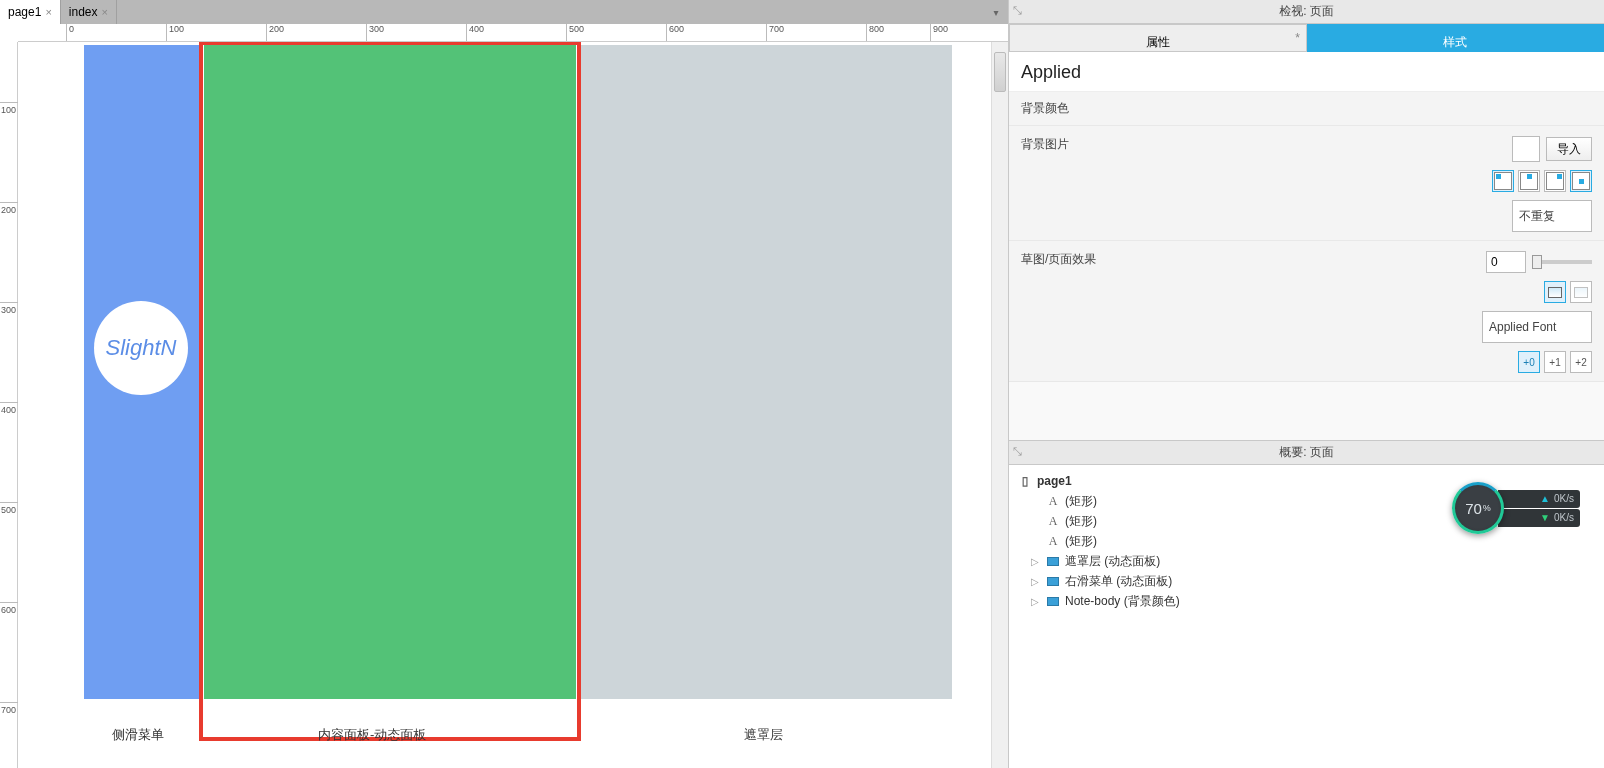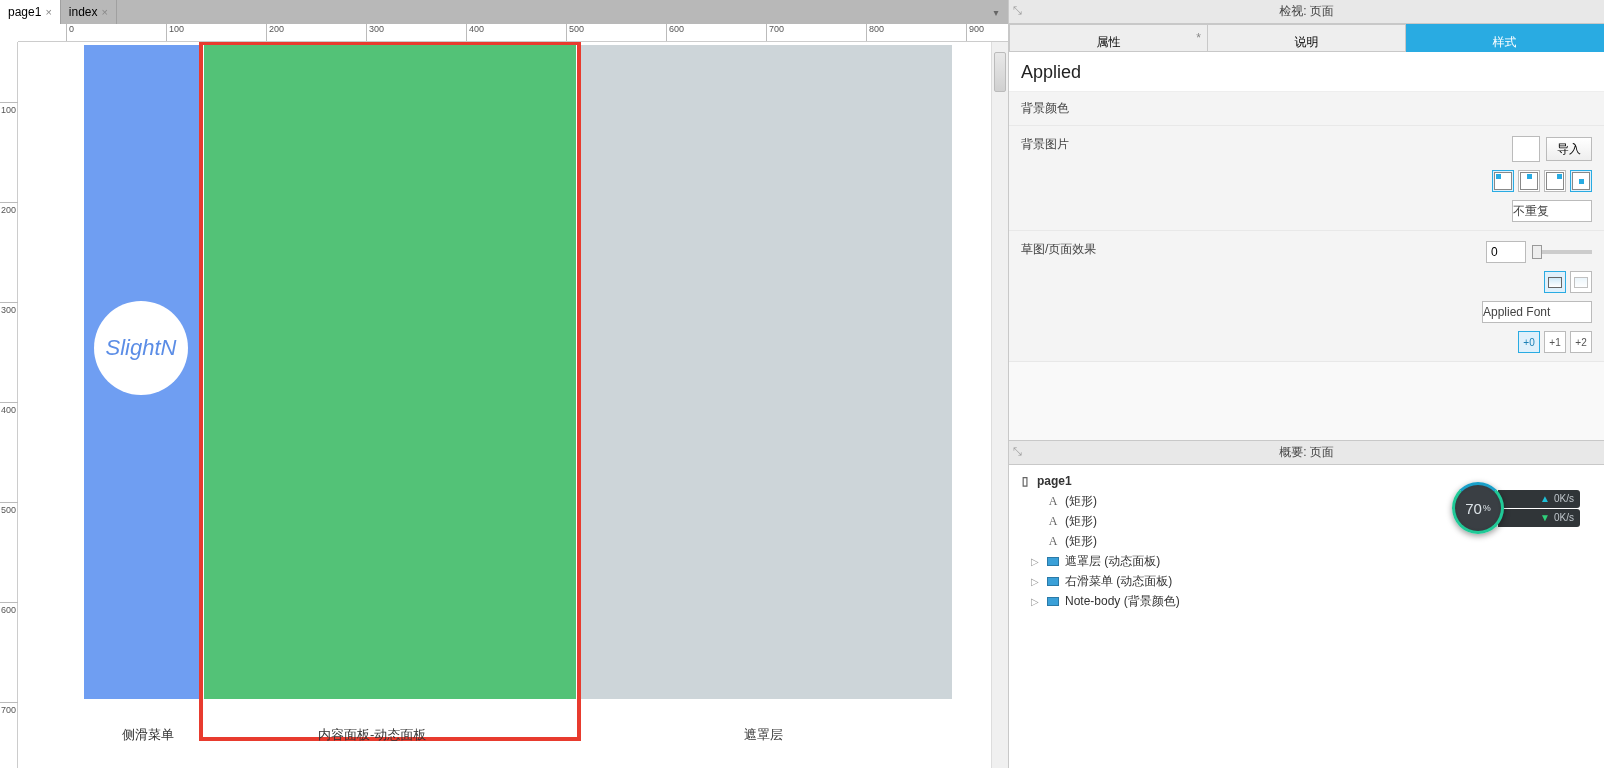--- a/index.html
+++ b/index.html
@@ -23,21 +23,21 @@
 .ruler-v .tick { position: absolute; left: 0; height: 1px; width: 18px; border-top: 1px solid #bbb; }
 .ruler-v .tick span { position: absolute; left: 1px; top: 2px; }
 
 .canvas { flex: 1; background: #fff; position: relative; overflow: hidden; }
 .panel-blue { position: absolute; left: 66px; top: 3px; width: 115px; height: 654px; background: #6f9ef2; }
 .logo-circle { position: absolute; left: 10px; top: 256px; width: 94px; height: 94px; border-radius: 50%; background: #fff; display: flex; align-items: center; justify-content: center; font-family: "Brush Script MT", cursive; font-style: italic; color: #5b8de6; font-size: 22px; }
 .panel-green { position: absolute; left: 186px; top: 3px; width: 372px; height: 654px; background: #53c277; }
 .sel-outline { position: absolute; left: 181px; top: -1px; width: 382px; height: 700px; border: 4px solid #e83b2e; pointer-events: none; }
 .panel-gray { position: absolute; left: 562px; top: 3px; width: 372px; height: 654px; background: #cdd5d9; }
 .label-text { position: absolute; font-size: 13px; color: #333; }
-.lbl1 { left: 104px; top: 684px; }
+.lbl1 { left: 94px; top: 684px; }
 .lbl2 { left: 300px; top: 684px; }
 .lbl3 { left: 726px; top: 684px; }
 .vscroll { position: absolute; right: 0; top: 0; width: 17px; height: 100%; background: #f0f0f0; border-left: 1px solid #ddd; }
 .vscroll .thumb { position: absolute; left:2px; top: 10px; width: 12px; height: 40px; background: linear-gradient(#e8e8e8,#d0d0d0); border:1px solid #bbb; border-radius:2px; }
 
 
 .rightcol { width: 596px; display: flex; flex-direction: column; border-left: 1px solid #c8c8c8; }
 .panel-head { height: 24px; background: #e8e8e8; border-bottom: 1px solid #c8c8c8; font-size: 12px; color: #444; display: flex; align-items: center; justify-content: center; position: relative; }
 .panel-head .corner { position: absolute; left: 4px; top: 4px; font-size: 11px; color: #999; }
 
@@ -51,21 +51,21 @@
 .insp-body { flex: 1; overflow: hidden; background: #f9f9f9; }
 .section-title { font-size: 18px; padding: 10px 12px 8px; color: #222; background: #fff; border-bottom: 1px solid #eee; }
 .prop-row { display: flex; align-items: center; padding: 8px 12px; font-size: 12px; color: #444; border-bottom: 1px solid #e8e8e8; min-height: 28px; background:#f4f4f4; }
 .prop-row.tall { min-height: 56px; align-items: flex-start; padding-top:10px; }
 .prop-label { flex: 0 0 120px; }
 .prop-ctrl { flex: 1; display: flex; justify-content: space-between; gap: 6px; flex-wrap: wrap; align-items: center; }
 .swatch { width: 28px; height: 26px; border: 1px solid #bbb; background: #fff; }
 .btn-sm { height: 24px; padding: 0 10px; font-size: 12px; border: 1px solid #bbb; background: linear-gradient(#fff,#eee); display:inline-flex; align-items:center; }
 .icon-btn { width: 22px; height: 22px; border: 1px solid #bbb; background: #fff; display: inline-flex; align-items: center; justify-content: center; font-size: 10px; color: #555; }
 .icon-btn.active { border-color: #29abe2; background: #dff0fb; color:#1a7fb5; }
-.select-sm { height: 22px; border: 1px solid #bbb; background: #fff; font-size: 12px; padding: 0 0; min-width: 80px; display:inline-flex; align-items:center; }
+.select-sm { height: 32px; border: 1px solid #bbb; background: #fff; font-size: 12px; padding: 0 6px; min-width: 80px; display:inline-flex; align-items:center; }
 .num-input { width: 40px; height: 22px; border: 1px solid #bbb; background:#fff; font-size:12px; padding:0 4px; }
 .slider { width: 60px; height: 4px; background: #ccc; position: relative; margin-left: 6px; }
 .slider .knob { position:absolute; left:0; top:-5px; width:10px; height:14px; background:#eee; border:1px solid #999; }
 .align-square { width:18px; height:18px; border:1px solid #888; position:relative; background:#fff; }
 .align-square .dot { width:5px; height:5px; background:#29abe2; position:absolute; }
 .d-tl{left:1px;top:1px}.d-tc{left:6px;top:1px}.d-tr{right:1px;top:1px}.d-cc{left:6px;top:6px;}
 
 .outline { flex: 1; display:flex; flex-direction:column; border-top: 1px solid #c8c8c8; background:#fff; }
 .tree { flex:1; overflow:auto; font-size: 12px; padding: 6px 8px; color:#333; }
 .tree-row { display:flex; align-items:center; height:20px; gap:4px; }
@@ -124,21 +124,21 @@
         </div>
         <div class="tick" style="left: 648px;">
           <span>600</span>
         </div>
         <div class="tick" style="left: 748px;">
           <span>700</span>
         </div>
         <div class="tick" style="left: 848px;">
           <span>800</span>
         </div>
-        <div class="tick" style="left: 948px; text-align: right;">
+        <div class="tick" style="left: 912px; text-align: right;">
           <span>900</span>
         </div>
       </div>
 
     <div class="editor-body">
       <div class="ruler-v" id="rulerV">
           <div class="tick" style="top: 60px;">
             <span>100</span>
           </div>
           <div class="tick" style="top: 160px;">
@@ -183,23 +183,20 @@
 
     <div class="inspector">
       <div class="panel-head">
         <span class="corner">⤡</span>
         <span>检视: 页面</span>
       </div>
       <div class="insp-tabs">
         <div class="insp-tab">
           <span>属性</span>
           <span class="dirty">*</span>
-        </div>
-        <div class="insp-tab">
-          <span>说明</span>
         </div>
         <div class="insp-tab active">
           <span>样式</span>
         </div>
       </div>
       <div class="insp-body">
         <div class="section-title">Applied</div>
 
 
         <div class="prop-row">

